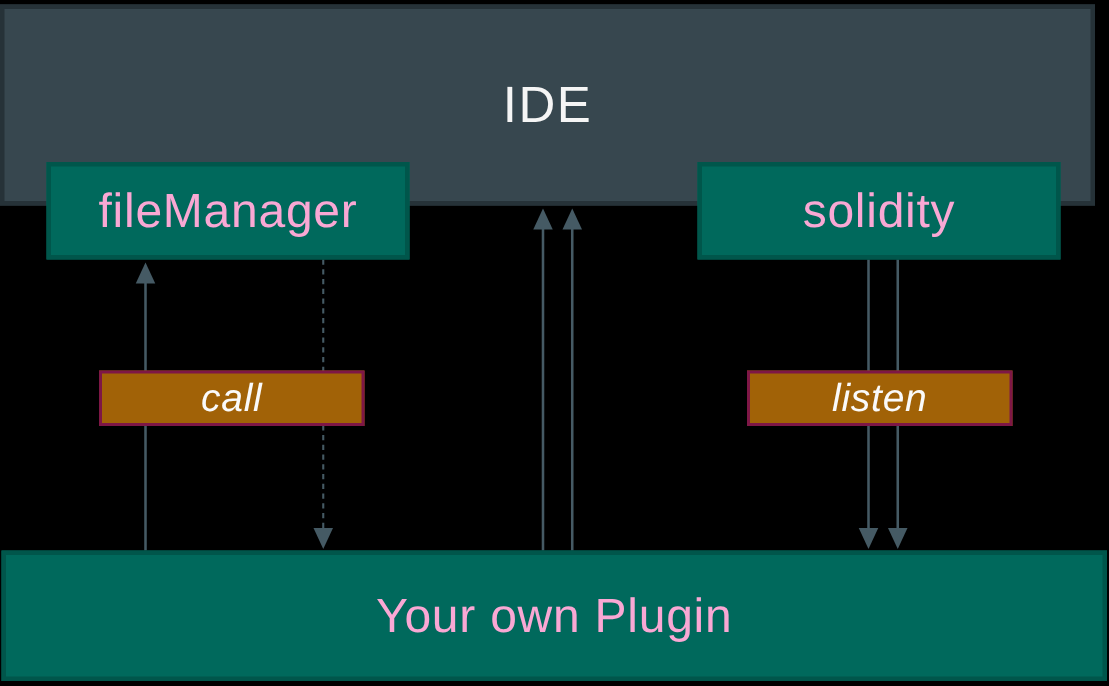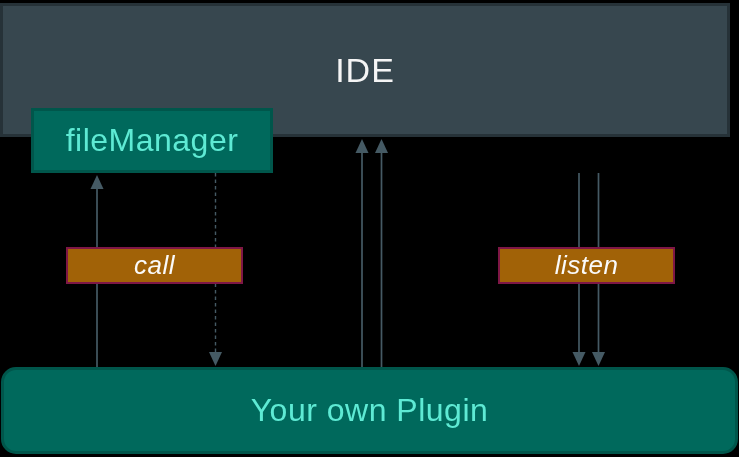--- a/index.html
+++ b/index.html
@@ -46,27 +46,27 @@
     position: absolute;
     background: #00695c;
     border: 3px solid #00564b;
     box-sizing: border-box;
     display: flex;
     align-items: center;
     justify-content: center;
     z-index: 3;
   }
   .node .label {
-    color: #5eead4;
+    color: #f9a8d4;
     font-size: 32px;
     letter-spacing: 0.5px;
   }
   .node.filemanager { left: 31px; top: 108px; width: 242px; height: 65px; }
   .node.solidity    { left: 465px; top: 108px; width: 242px; height: 65px; }
-  .node.plugin      { left: 1px; top: 367px; width: 737px; height: 87px; border-radius: 15px; }
+  .node.plugin      { left: 1px; top: 367px; width: 737px; height: 87px; }
   
   .badge {
     position: absolute;
     top: 247px;
     height: 37px;
     background: #a16207;
     border: 2px solid #7e1746;
     box-sizing: border-box;
     display: flex;
     align-items: center;
@@ -120,20 +120,23 @@
     <g>
       <line x1="598.5" y1="173" x2="598.5" y2="353" stroke="#455a64" stroke-width="1.7"></line>
       <polygon points="598.5,366 592,352 605,352" fill="#455a64"></polygon>
     </g>
   </svg>
 
   <div class="node filemanager">
     <span class="label">fileManager</span>
   </div>
 
+  <div class="node solidity">
+    <span class="label">solidity</span>
+  </div>
 
   <div class="node plugin">
     <span class="label">Your own Plugin</span>
   </div>
 
   <div class="badge call">
     <span class="label">call</span>
   </div>
 
 

